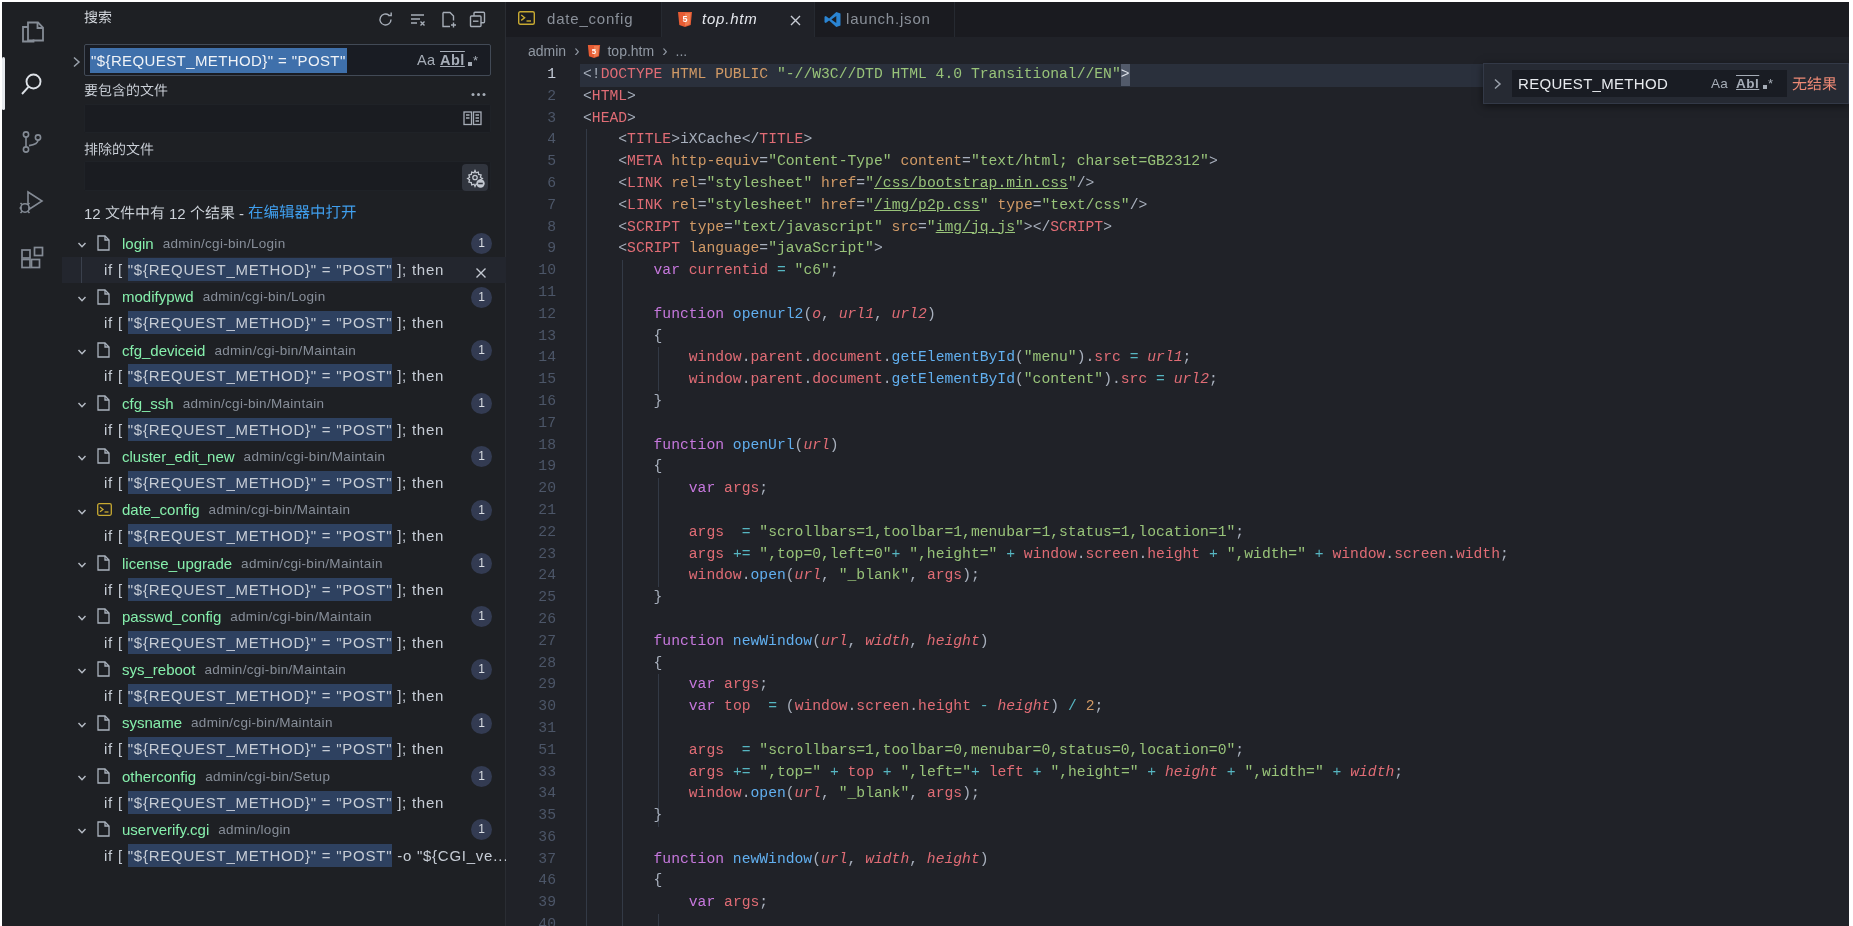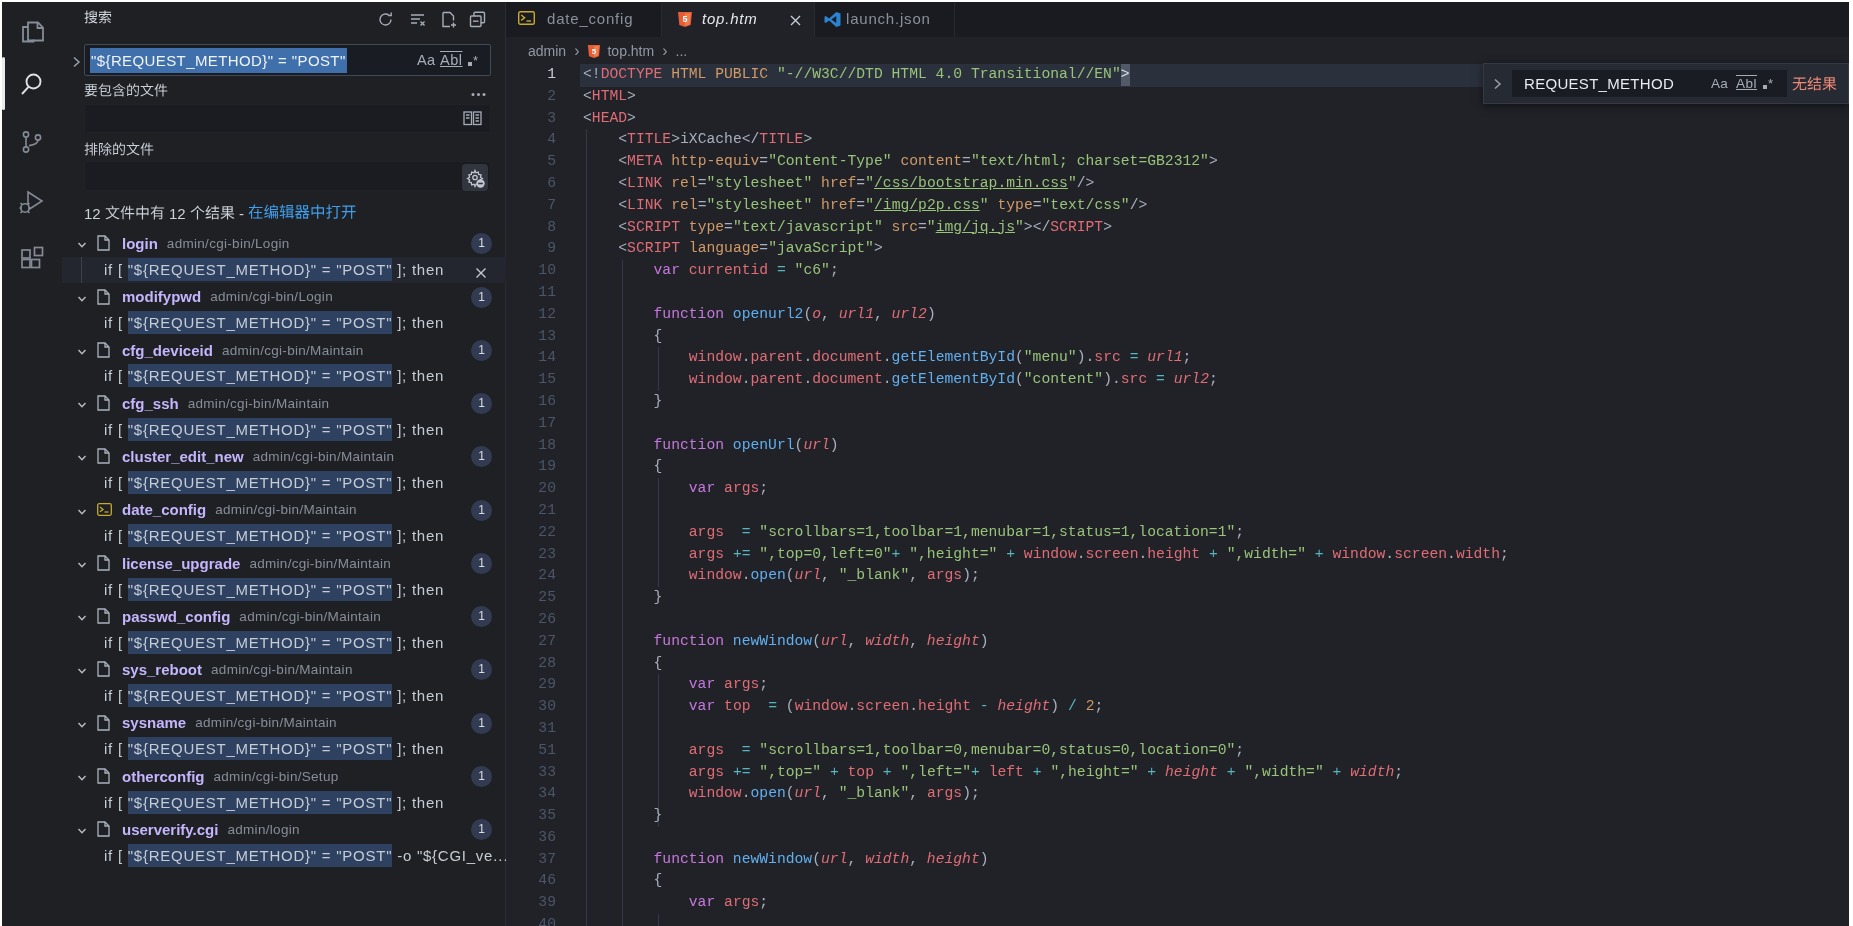--- a/index.html
+++ b/index.html
@@ -17,37 +17,37 @@
 
 
 #sidebar { position:absolute; left:62px; top:2px; width:444px; height:924px; background:#1e2024; border-right:1px solid #2a2d33; }
 #sbtitle { position:absolute; left:22px; top:8px; }
 .ticon { position:absolute; top:9px; }
 #schev { position:absolute; left:7px; top:53px; }
 #sinput { position:absolute; left:22px; top:42px; width:407px; height:32px; background:#191c23;
   border:1px solid #424a56; border-radius:2px; font-size:15px; letter-spacing:0.4px; color:#f0f3f7; line-height:31px; padding-left:5px; white-space:pre; }
 #seltext { background:#3f70ab; padding:4px 1px; }
 .inic { position:absolute; top:0; height:30px; line-height:30px; color:#a6adb7; font-size:14.5px; }
-.inic.abl { text-decoration:underline overline; letter-spacing:0.5px; }
+.inic.abl { text-decoration:underline overline; letter-spacing:0.5px;font-weight:bold; }
 .inic svg { vertical-align:-2px; }
 .sblabel { position:absolute; left:22px; }
 .dots { position:absolute; left:409px; top:81px; }
 .sinput2 { position:absolute; left:22px; width:407px; height:29px; background:#1a1c21; border:1px solid #1f2227; border-radius:2px; }
 .inic2 { position:absolute; }
 #summary { position:absolute; left:22px; top:200px; height:22px; font-size:15px; color:#ccd1d8; white-space:pre; display:flex; align-items:center; }
 #summary svg { margin-top:2px; }
 #summary svg { }
 #slink { }
 
 
 .frow, .mrow { position:absolute; left:0; width:444px; height:26.6px; font-size:15px; }
 .frow .rchev { position:absolute; left:14px; top:7px; }
 .frow .ricon { position:absolute; left:35px; top:5px; }
 .frow .fline { position:absolute; left:60px; top:0; height:26.6px; display:flex; align-items:center; white-space:pre; }
-.frow .fname { color:#c4b5fd;font-weight:bold; }
+.frow .fname { color:#86efac; }
 .frow .fpath { color:#878e99; font-size:13.5px; margin-left:9px; letter-spacing:0.3px; }
 .badge { position:absolute; left:409px; top:3px; width:21px; height:21px; border-radius:11px; background:#333b52; color:#d9dde3;
   font-size:12px; text-align:center; line-height:21px; }
 .mrow .mtxt { position:absolute; left:42px; top:4px; color:#c6ccd5; white-space:pre; letter-spacing:0.75px; }
 .mrow.hov { background:#23262e; }
 .mrow .rx { position:absolute; left:413px; top:8px; }
 .tguide { position:absolute; left:19px; top:0; width:1px; height:26.6px; background:#3a404c; }
 .mhl { background:#2e4160; padding:3px 0; }
 .ell { letter-spacing:1px; }
 
@@ -79,21 +79,21 @@
 i.k { color:#c678dd; } i.f { color:#61afef; } i.o { color:#56b6c2; } i.v { color:#e06c75; }
 i.i2 { color:#e06c75; font-style:italic; } i.n { color:#d19a66; }
 i.s.u { text-decoration:underline; }
 i.cur { color:#dfe3ea; }
 
 
 #findw { position:absolute; left:977px; top:61px; width:366px; height:41px; background:#262a33;
   border:1px solid #333947; box-shadow:0 2px 8px rgba(0,0,0,0.5); }
 #fchev { position:absolute; left:6px; top:13px; }
 #finput { position:absolute; left:28px; top:6px; width:275px; height:27px; background:#191c23; color:#e8ebef;
-  font-size:15px; letter-spacing:0.3px; line-height:27px; padding-left:12px; }
+  font-size:15px; letter-spacing:0.3px; line-height:27px; padding-left:6px; }
 #finput .inic { height:27px; line-height:27px; font-size:13.5px; }
 #fres { position:absolute; left:308px; top:12px; }
 </style></head>
 <body>
 <div id="stage">
   <div id="abar">
     <div class="ab" style="top:16px"><svg width="32" height="32" viewBox="0 0 32 32" fill="none" stroke="#858c96" stroke-width="1.8">
           <path d="M11 4.5 h10 l5 5 v13 h-15 z"></path>
           <path d="M20.5 4.5 v5.5 h5.5"></path>
           <path d="M11 9 h-5 v14.5 h10.5 v-2"></path>

